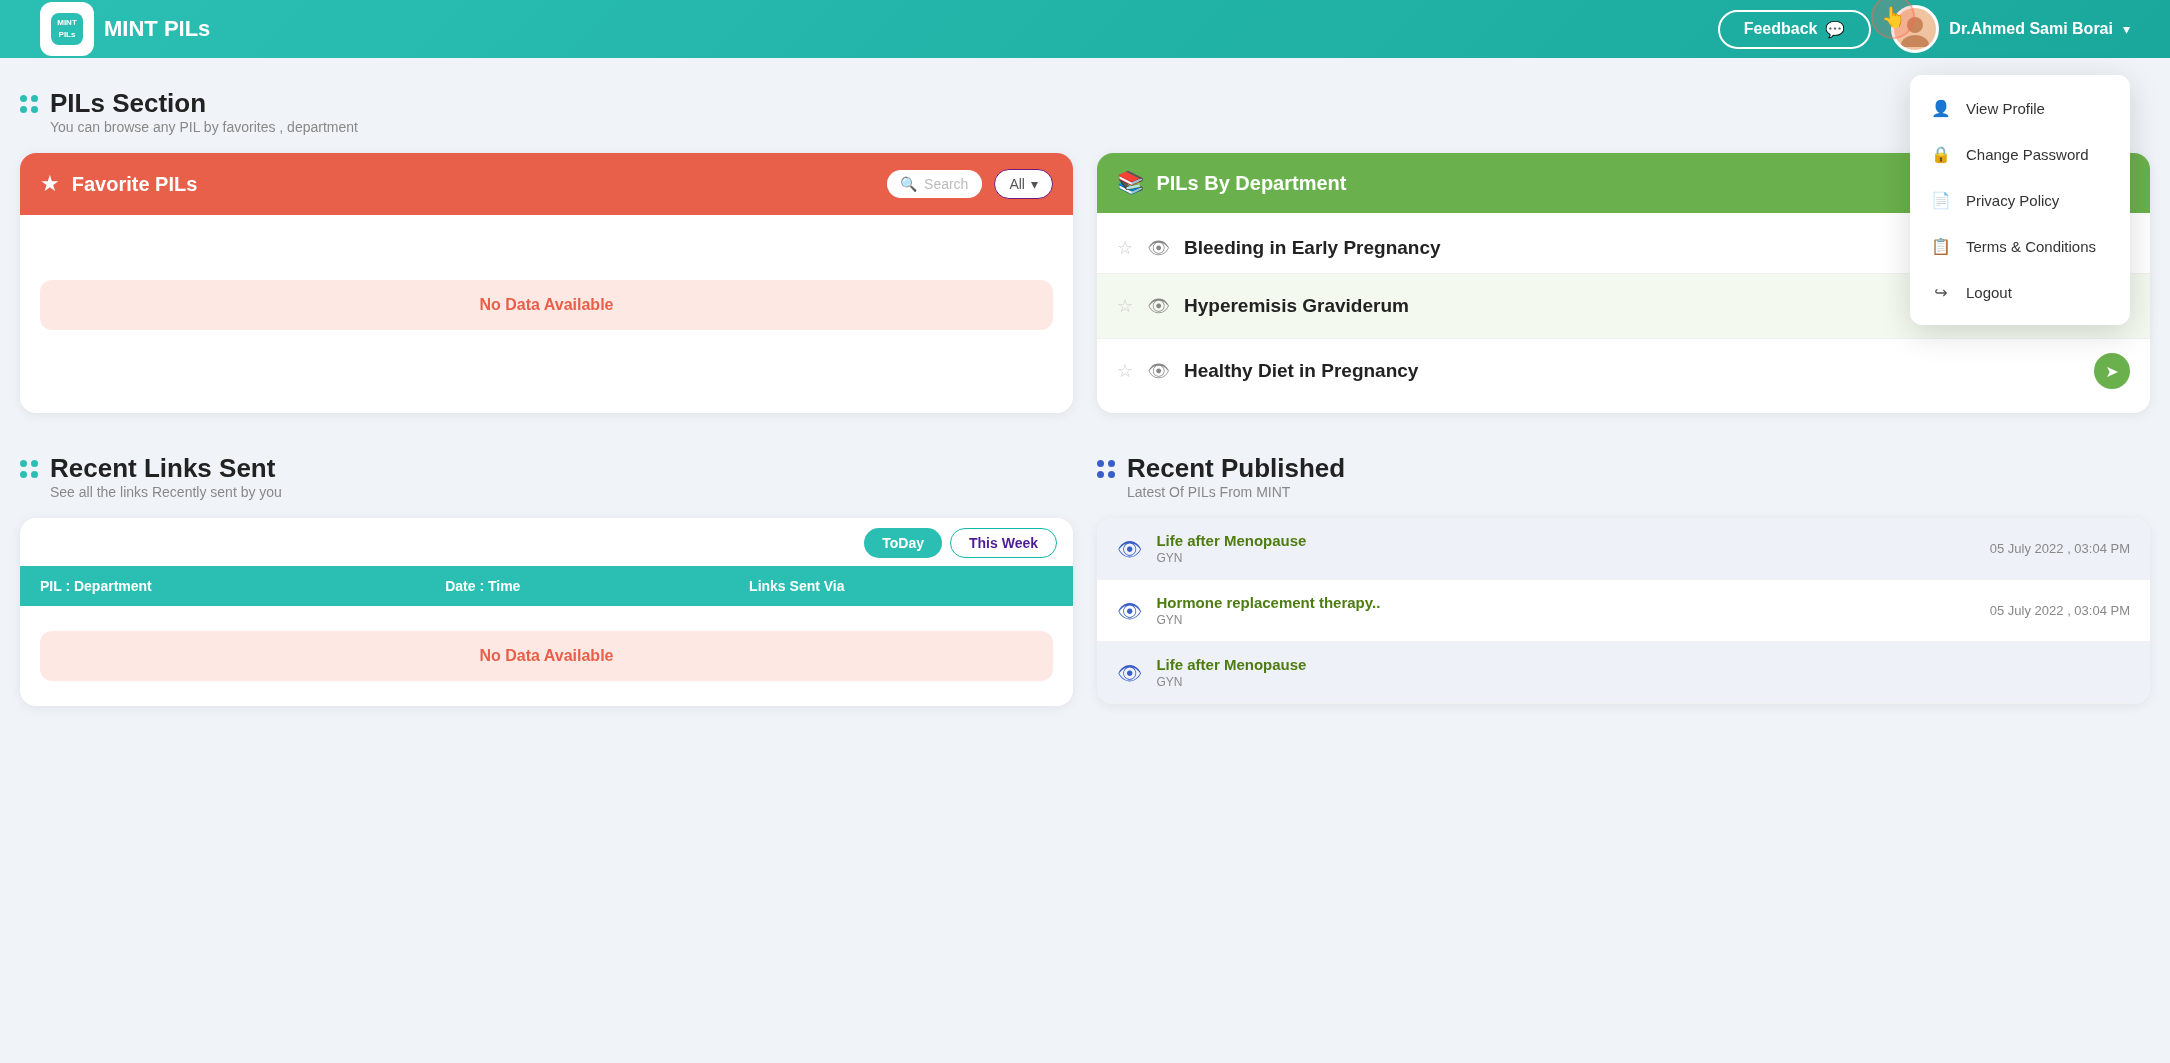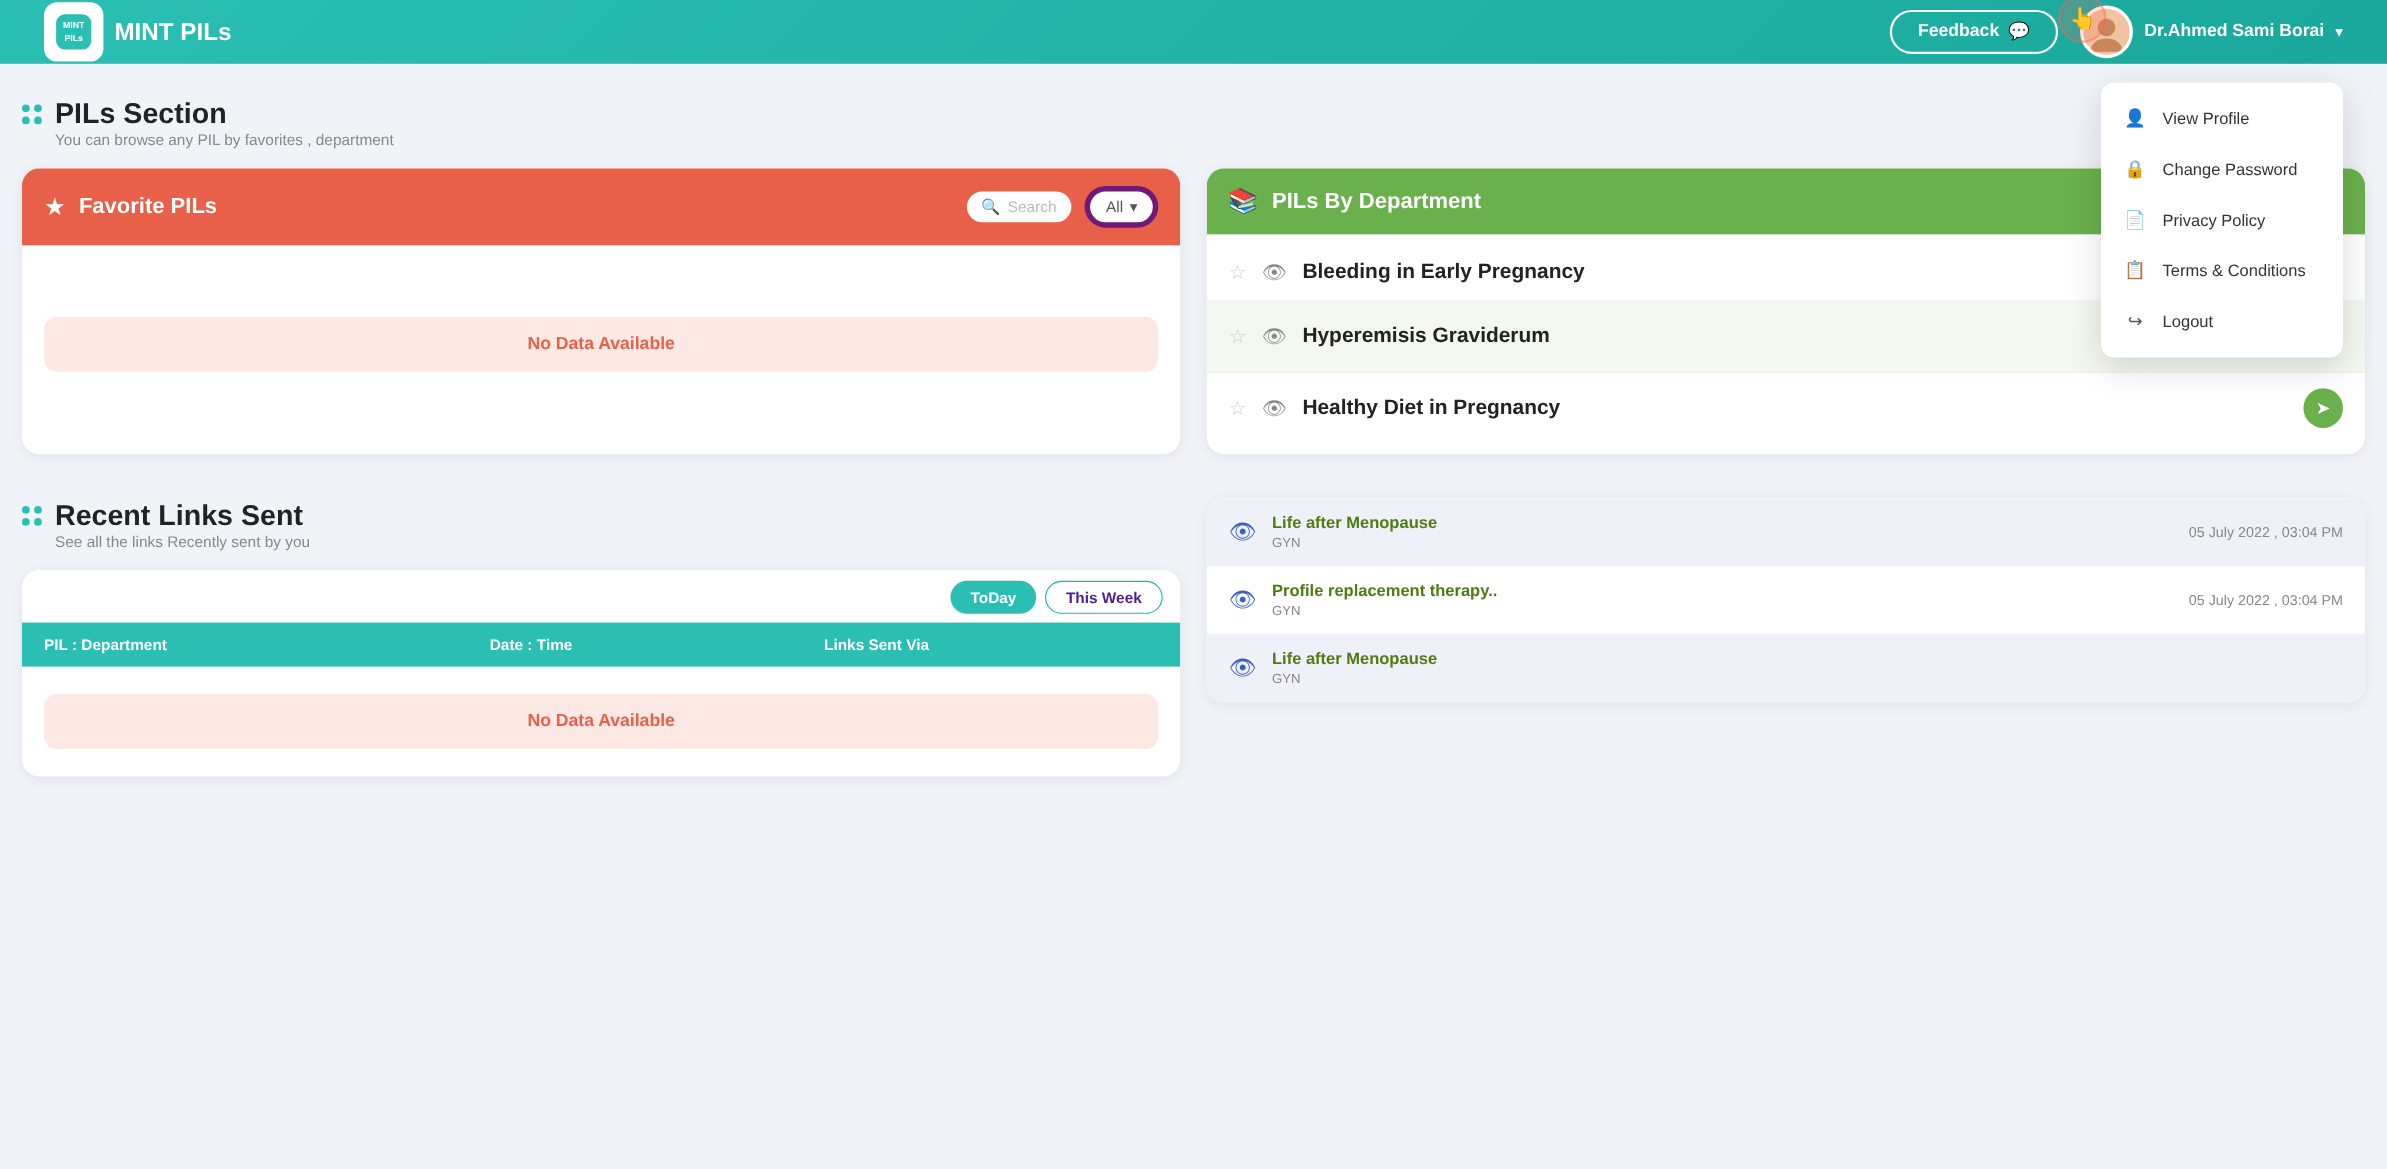--- a/index.html
+++ b/index.html
@@ -207,21 +207,21 @@
     }
     .filter-dropdown {
       background: white;
       border-radius: 30px;
       padding: 6px 14px;
       font-size: 14px;
       color: #555;
       display: flex;
       align-items: center;
       gap: 6px;
-      border: 5px solid #701a75;
+      border: 1px solid #701a75;
     }
     .panel-body {
       padding: 20px;
       min-height: 180px;
       display: flex;
       align-items: center;
       justify-content: center;
     }
     .no-data-box {
       background: #fde8e4;
@@ -536,34 +536,46 @@
           <span class="table-col-header">Date : Time</span>
           <span class="table-col-header">Links Sent Via</span>
         </div>
         <div class="table-body">
           <div class="no-data-box">No Data Available</div>
         </div>
       </div>
     </div>
 
     <div>
+      <div class="section-header">
+        <div class="section-title-row">
+          <div class="section-dots">
+            <div class="dot dot-blue"></div>
+            <div class="dot dot-blue"></div>
+            <div class="dot dot-blue"></div>
+            <div class="dot dot-blue"></div>
+          </div>
+          <h2 class="section-title">Recent Published</h2>
+        </div>
+        <p class="section-subtitle">Latest Of PILs From MINT</p>
+      </div>
       <div class="panel-published">
         <div class="published-list">
           <div class="published-item">
             <span class="pub-eye">👁</span>
             <div class="pub-info">
               <div class="pub-title">Life after Menopause</div>
               <div class="pub-dept">GYN</div>
             </div>
             <span class="pub-date">05 July 2022 , 03:04 PM</span>
           </div>
           <div class="published-item">
             <span class="pub-eye">👁</span>
             <div class="pub-info">
-              <div class="pub-title">Profile replacement therapy..</div>
+              <div class="pub-title">Hormone replacement therapy..</div>
               <div class="pub-dept">GYN</div>
             </div>
             <span class="pub-date">05 July 2022 , 03:04 PM</span>
           </div>
           <div class="published-item">
             <span class="pub-eye">👁</span>
             <div class="pub-info">
               <div class="pub-title">Life after Menopause</div>
               <div class="pub-dept">GYN</div>
             </div>

